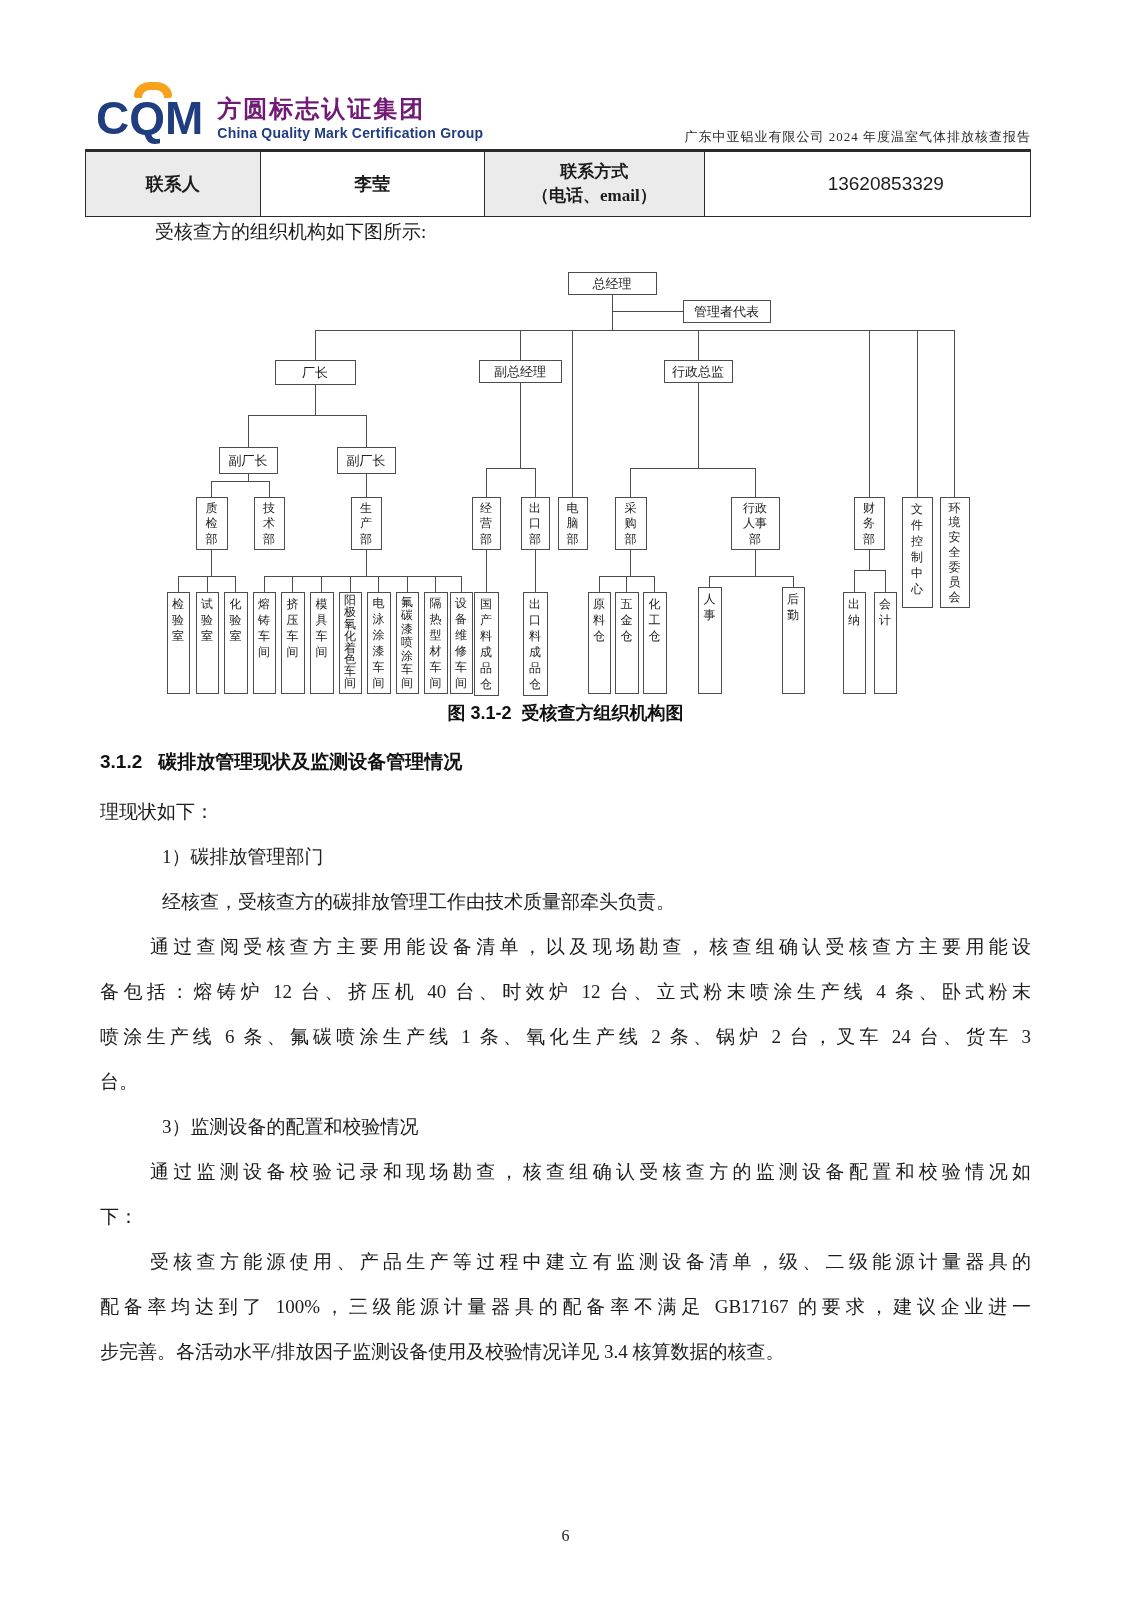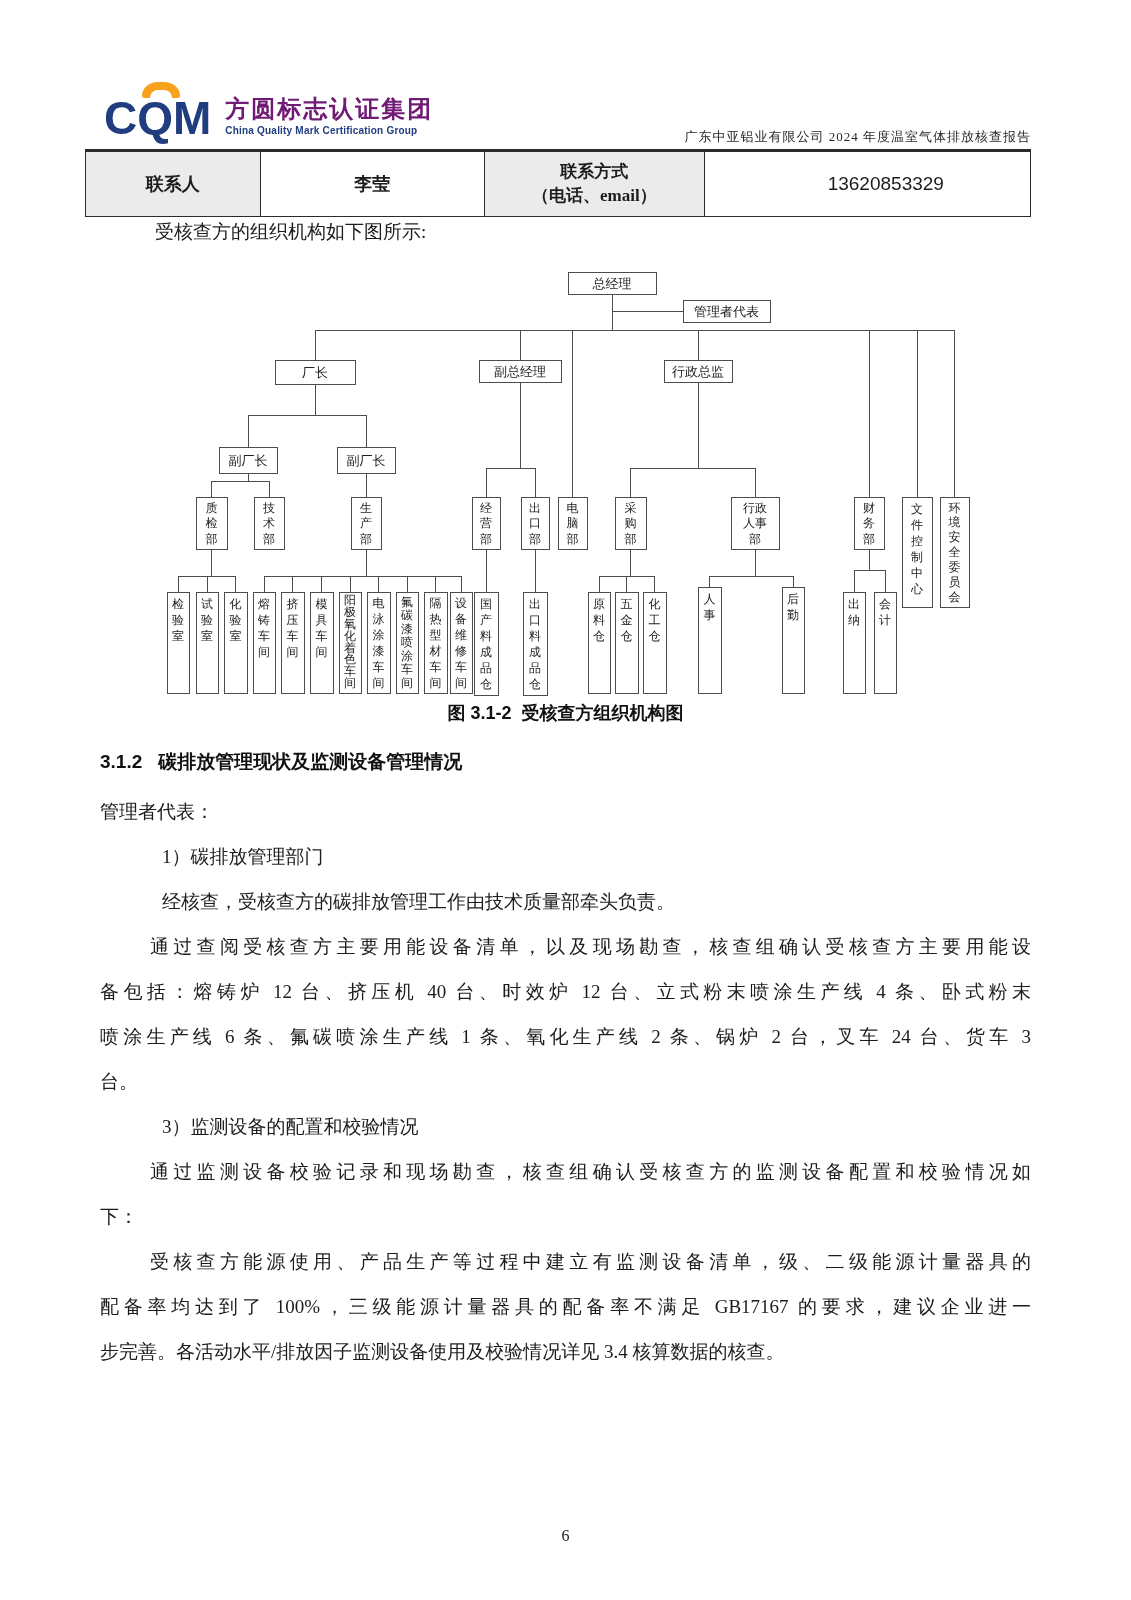--- a/index.html
+++ b/index.html
@@ -1,32 +1,32 @@
 <!DOCTYPE html>
 <html><head>
 <meta charset="utf-8">
 <style>
   html,body{margin:0;padding:0;background:#ffffff;}
   .page{position:relative;width:1131px;height:1600px;background:#fff;overflow:hidden;
         font-family:"Liberation Serif","DejaVu Serif",serif;color:#1c1c1c;}
 
   
-  .logo{position:absolute;left:104px;top:82px;display:flex;align-items:flex-start;gap:14px;}
+  .logo{position:absolute;left:96px;top:82px;display:flex;align-items:flex-start;gap:14px;}
   .cqm-wrap{position:relative;padding-top:13px;}
   .cqm{font-family:"Liberation Sans","DejaVu Sans",sans-serif;font-weight:800;
        font-size:46px;line-height:46px;color:#1f3d7f;letter-spacing:0px;}
   .arc{position:absolute;left:38px;top:0px;width:38px;height:16px;background:#f7a11d;
        border-radius:19px 19px 3px 3px / 16px 16px 3px 3px;}
   .arc::after{content:"";position:absolute;left:8px;top:8px;width:22px;height:8px;
        background:#fff;border-radius:11px 11px 0 0;}
   .logo-right{padding-top:14px;}
   .logo-cn{font-family:"Liberation Sans","DejaVu Sans",sans-serif;font-weight:bold;
        font-size:24px;line-height:26px;color:#701a75;letter-spacing:2px;}
   .logo-en{font-family:"Liberation Sans","DejaVu Sans",sans-serif;font-weight:600;
-       font-size:10px;color:#1f3d7f;margin-top:3px;letter-spacing:0.2px;}
+       font-size:14px;color:#1f3d7f;margin-top:3px;letter-spacing:0.2px;}
 
   
   .doc-title{position:absolute;top:128px;right:100px;font-size:13px;color:#2a2a2a;
        letter-spacing:1px;white-space:pre;}
 
   
   .ctable{position:absolute;left:85px;top:149px;width:946px;height:68px;display:flex;
        border:1.5px solid #2b2b2b;border-top:3.5px solid #2b2b2b;box-sizing:border-box;}
   .ctable .cell{box-sizing:border-box;border-right:1.5px solid #2b2b2b;display:flex;
        flex-direction:column;align-items:center;justify-content:center;text-align:center;}
@@ -399,21 +399,21 @@
       </g>
     </svg>
 
   <div class="caption">图 3.1-2  受核查方组织机构图</div>
 
   <div class="s-head">
     <span class="num">3.1.2</span><span>碳排放管理现状及监测设备管理情况</span>
   </div>
 
   <div class="body-text" id="body-lines">
-      <div class="bline" style="padding-left: 0px;">管理者代表：</div>
+      <div class="bline" style="padding-left: 0px;">理现状如下：</div>
       <div class="bline" style="padding-left: 62px;">1）碳排放管理部门</div>
       <div class="bline" style="padding-left: 62px;">经核查，受核查方的碳排放管理工作由技术质量部牵头负责。</div>
       <div class="bline fill" style="padding-left: 50px;">通过查阅受核查方主要用能设备清单，以及现场勘查，核查组确认受核查方主要用能设</div>
       <div class="bline fill" style="padding-left: 0px;">备包括：熔铸炉 12 台、挤压机 40 台、时效炉 12 台、立式粉末喷涂生产线 4 条、卧式粉末</div>
       <div class="bline fill" style="padding-left: 0px;">喷涂生产线 6 条、氟碳喷涂生产线 1 条、氧化生产线 2 条、锅炉 2 台，叉车 24 台、货车 3</div>
       <div class="bline" style="padding-left: 0px;">台。</div>
       <div class="bline" style="padding-left: 62px;">3）监测设备的配置和校验情况</div>
       <div class="bline fill" style="padding-left: 50px;">通过监测设备校验记录和现场勘查，核查组确认受核查方的监测设备配置和校验情况如</div>
       <div class="bline" style="padding-left: 0px;">下：</div>
       <div class="bline fill" style="padding-left: 50px;">受核查方能源使用、产品生产等过程中建立有监测设备清单，级、二级能源计量器具的</div>

